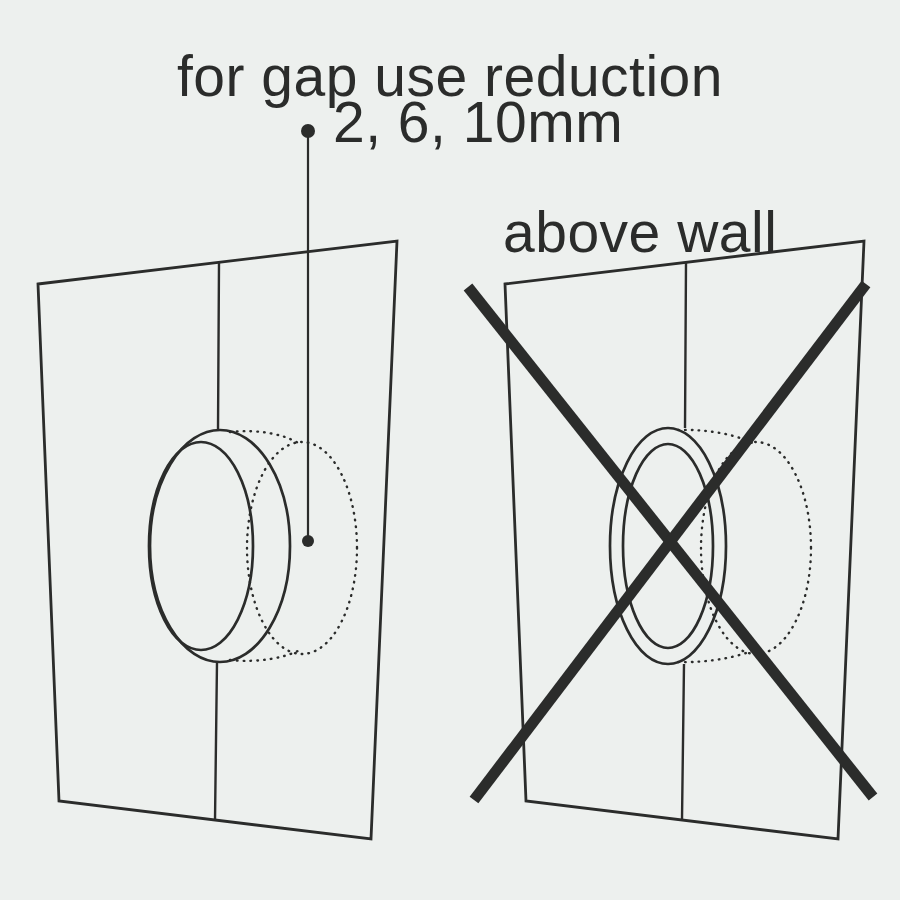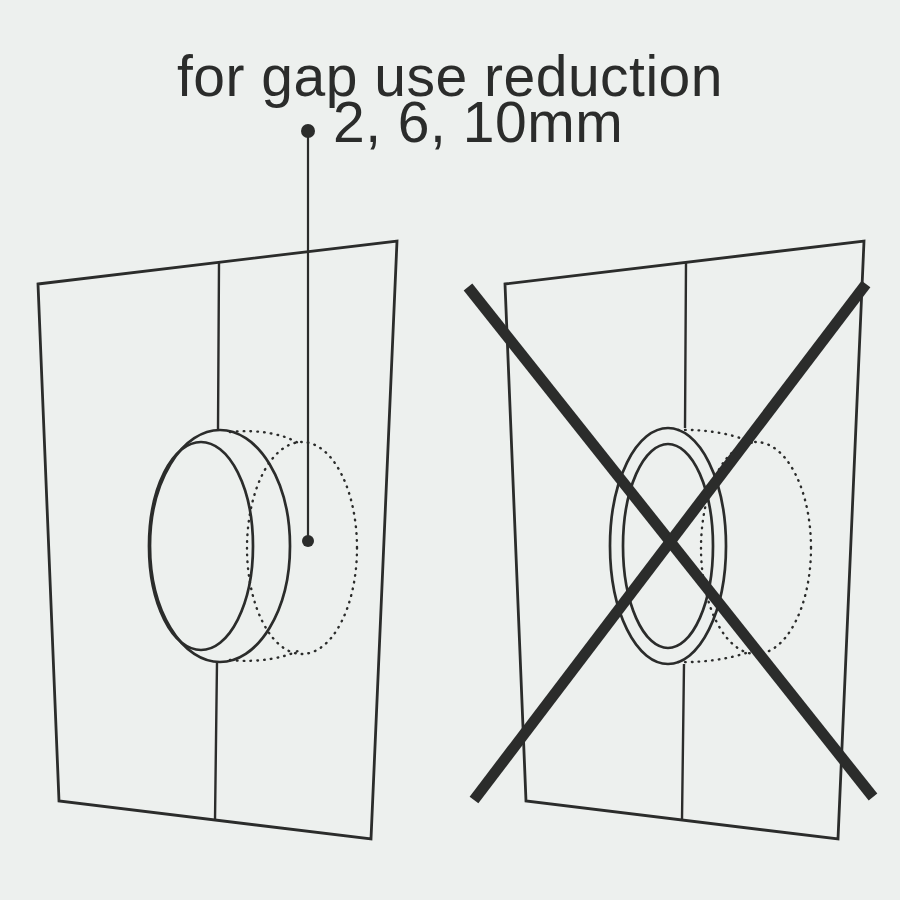--- a/index.html
+++ b/index.html
@@ -32,20 +32,21 @@
 </head>
 <body>
 
 <div class="canvas">
 
   <div class="label" style="left:0;right:0;top:48px;text-align:center;">for gap use reduction</div>
 
   <div class="label" style="left:333px;top:94px;text-align:center;">2, 6, 10mm</div>
 
 
+  <div class="label" style="left:503px;top:204px;">above wall</div>
 
   <svg class="drawing" width="900" height="900" viewBox="0 0 900 900">
 
     <g>
       <line class="ln" stroke-width="2.2" x1="308" y1="133" x2="308" y2="540"></line>
       <circle class="fillln" cx="308" cy="131" r="7"></circle>
       <circle class="fillln" cx="308" cy="541" r="6"></circle>
     </g>
 
     <g>

